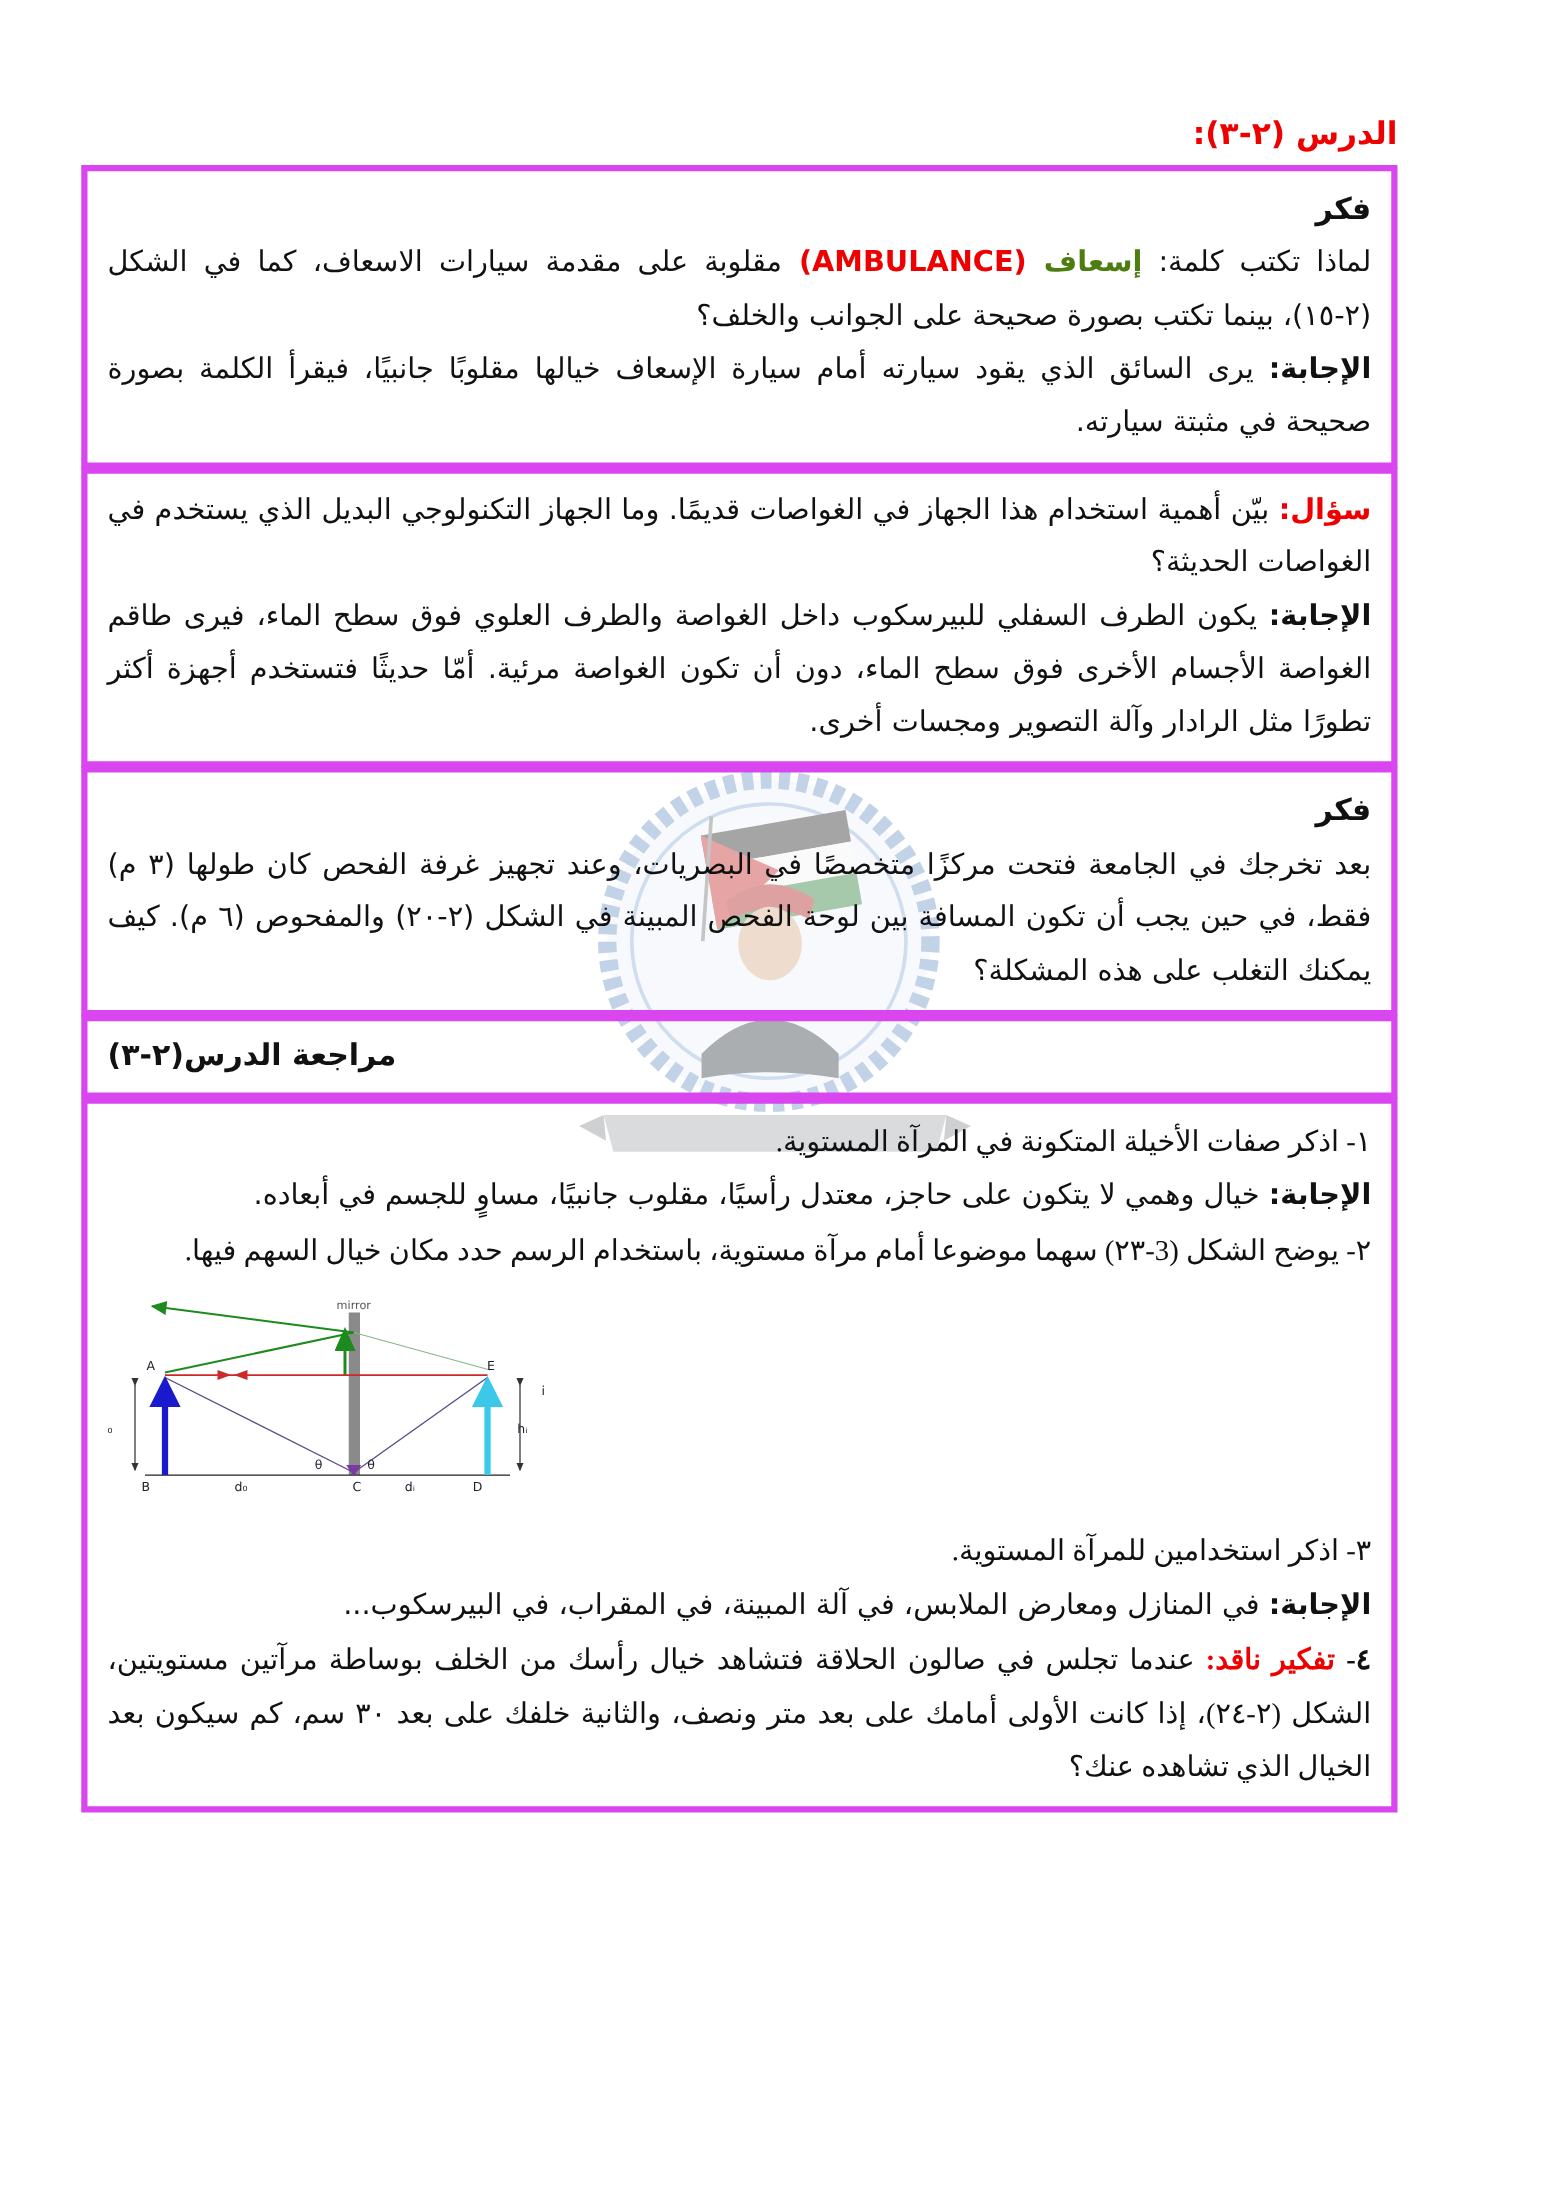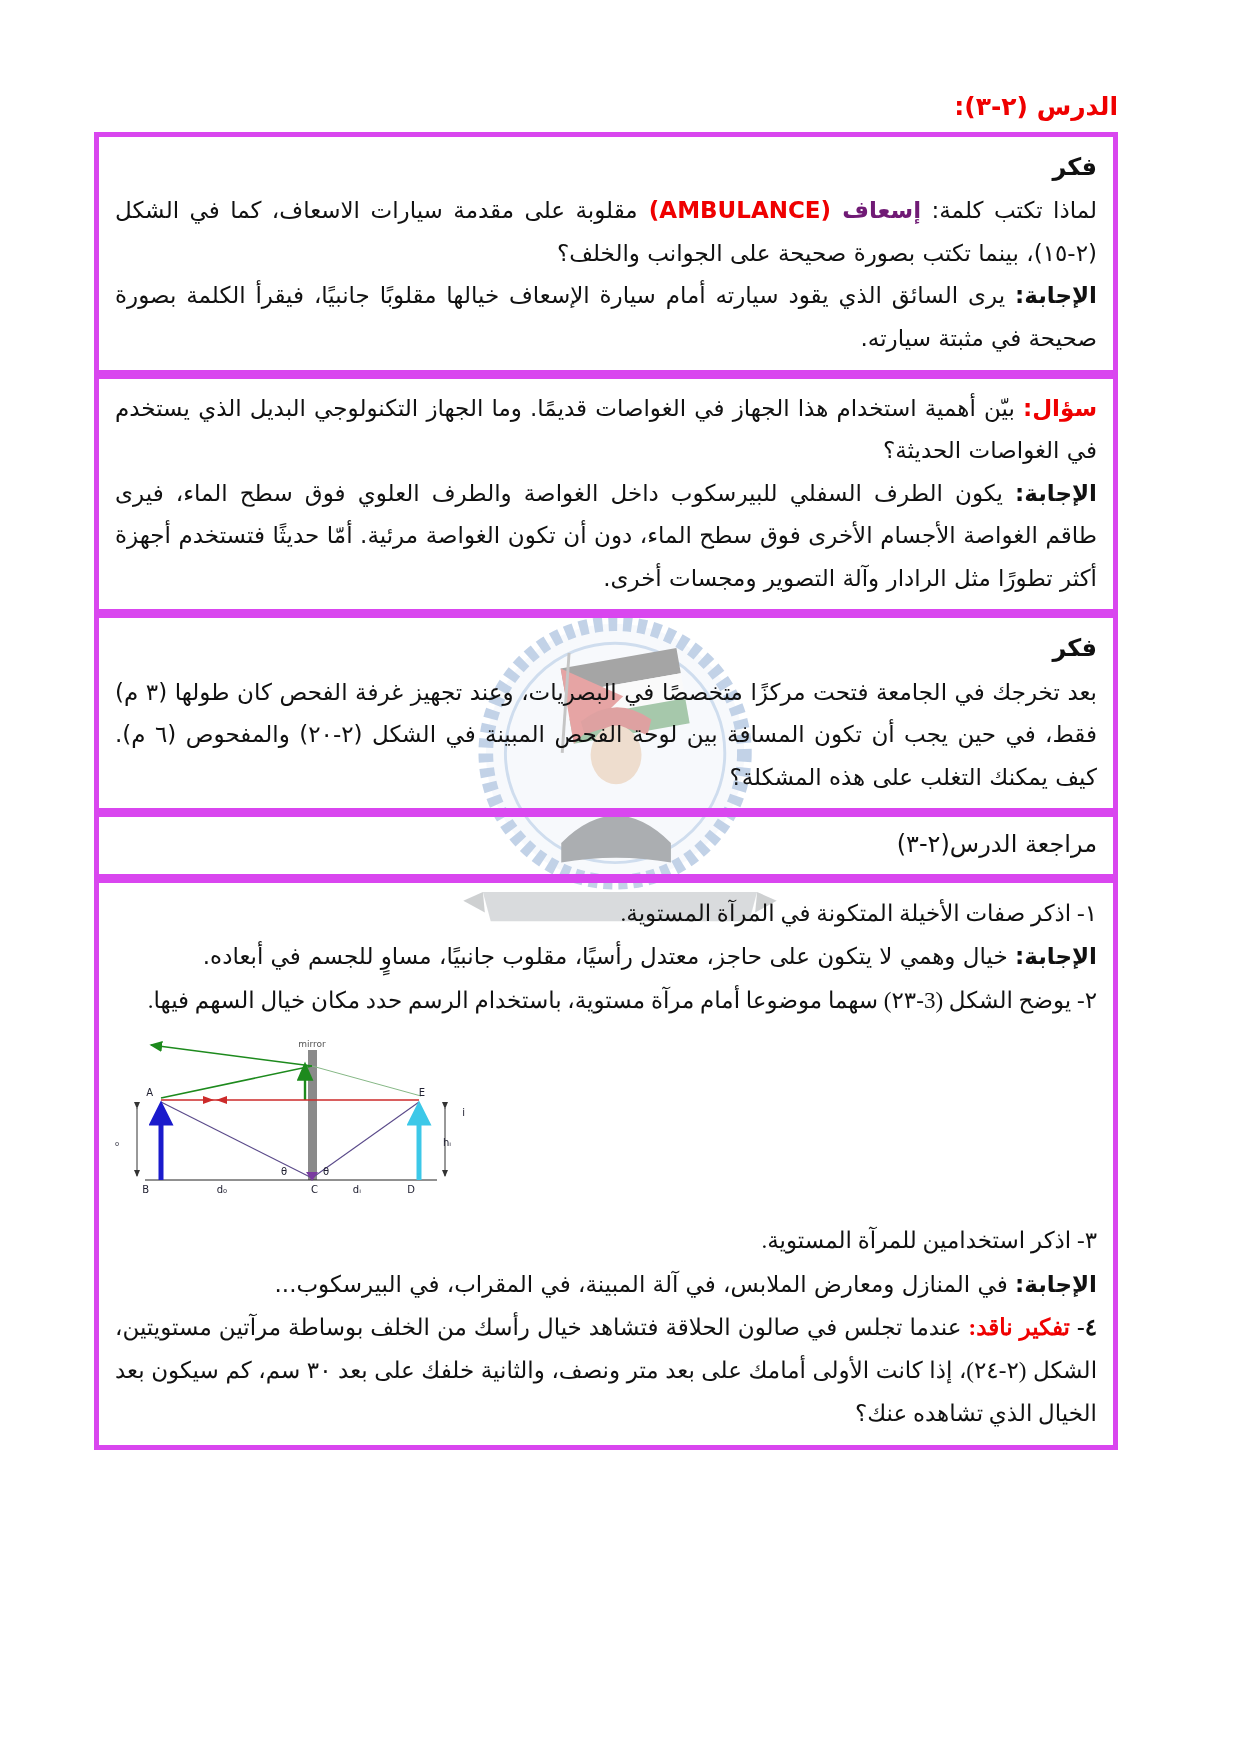--- a/index.html
+++ b/index.html
@@ -5,21 +5,21 @@
   * { margin:0; padding:0; box-sizing:border-box; }
   html, body { width:1240px; height:1754px; }
   body {
     background:#ffffff;
     font-family:"DejaVu Sans", sans-serif;
     direction:rtl;
     color:#111;
     position:relative;
     overflow:hidden;
   }
-  .page { position:relative; width:1240px; height:1470px; padding:92px 122px 0 94px; }
+  .page { position:relative; width:1240px; height:1470px; padding:92px 122px 0 65px; }
   .watermark {
     position:absolute;
     top:606px; left:50%;
     transform:translateX(-50%);
     width:392px;
     opacity:.42;
     z-index:0;
     pointer-events:none;
   }
   .content { position:relative; z-index:1; }
@@ -34,23 +34,23 @@
     border:5px solid #d946ef;
     padding:8px 16px 10px 16px;
     margin-top:-1px;
     font-size:23px;
     line-height:1.85;
     background:transparent;
   }
   .box p { text-align:justify; }
   .bold { font-weight:bold; }
   .red { color:#ef0000; }
-  .blue { color:#701a75; }
+  .blue { color:#4d7c0f; }
   .box-heading { font-weight:bold; font-size:24px; text-align:right; }
-  .review-heading { text-align:right; font-weight:normal; font-size:24px; line-height:1.6; }
+  .review-heading { text-align:left; font-weight:bold; font-size:24px; line-height:1.6; }
   .figure-wrap { display:flex; justify-content:flex-end; padding:16px 0 10px 0; }
   .q-item { margin-top:2px;font-family:Liberation Serif, serif; }
 </style>
 </head>
 <body>
 
 <div class="page">
 
   <div class="watermark">
     <svg viewBox="0 0 400 340" width="392" height="333">

